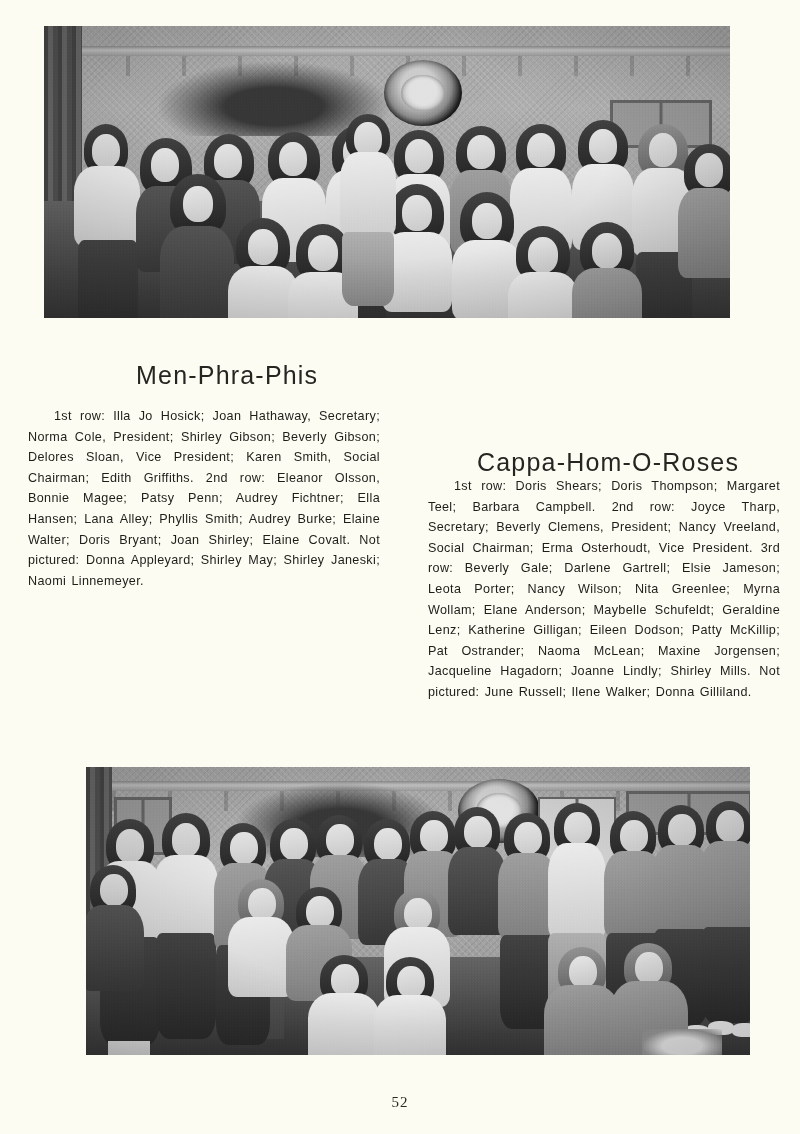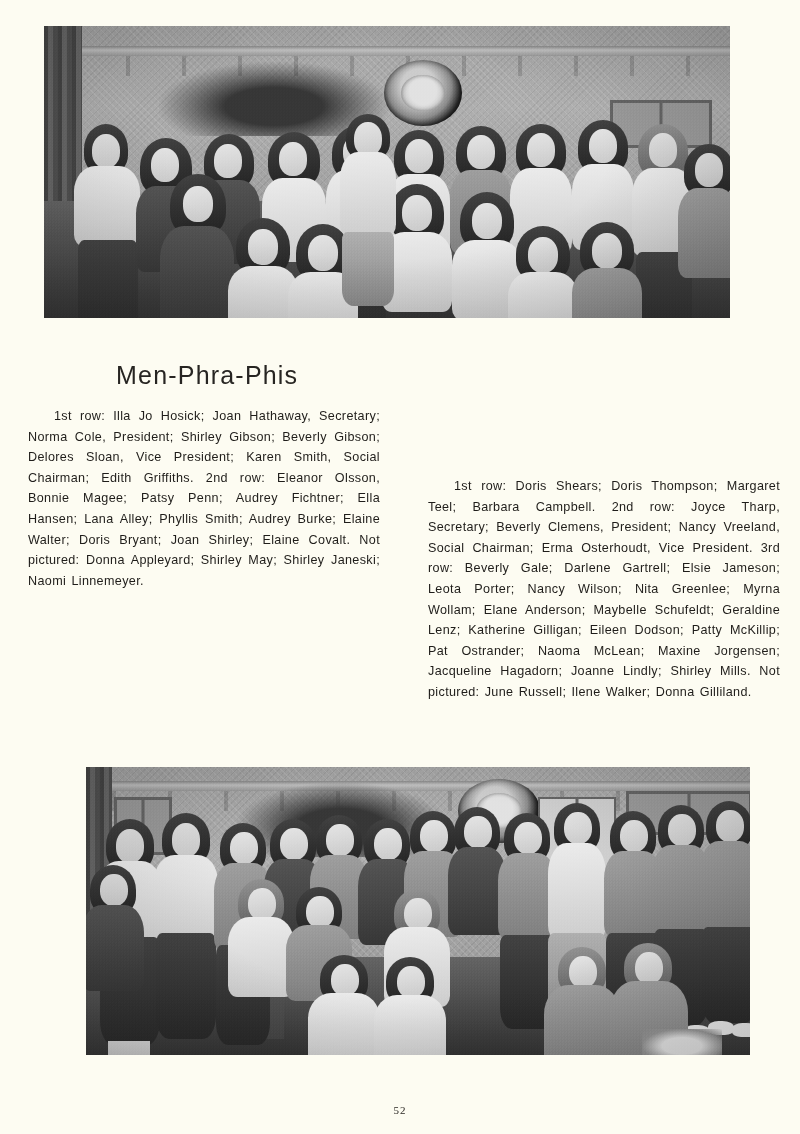--- a/index.html
+++ b/index.html
@@ -181,36 +181,35 @@
     font-size: 12.6px;
     line-height: 20.6px;
     color: #1f1d1a;
     text-align: justify;
     text-justify: inter-word;
     text-indent: 26px;
     letter-spacing: 0.35px;
     word-spacing: 1.4px;
   }
 
-  #heading-left { left: 116px; top: 361px; }
+  #heading-left { left: 136px; top: 361px; }
   #body-left    { left: 28px;  top: 406px; width: 352px; }
 
   #heading-right { left: 477px; top: 448px; }
   #body-right    { left: 428px; top: 476px; width: 352px; }
 
   .page-number {
     position: absolute;
     left: 0; right: 0;
     top: 1094px;
     text-align: center;
     font-family: "Liberation Serif", serif;
-    font-size: 11px;
+    font-size: 15px;
     color: #2b2824;
     letter-spacing: 1px;
-    margin-top: 10px;
   }
 </style>
 </head>
 <body>
 
 <div class="page">
 
   <div class="photo" id="photo-top">
     <div class="wall">
       <div class="wall-pattern"></div>
@@ -332,20 +331,21 @@
 
     <div class="halftone"></div>
     <div class="grain"></div>
     <div class="vignette"></div>
   </div>
 
   <div class="club-heading" id="heading-left">Men-Phra-Phis</div>
 
   <div class="club-body" id="body-left">1st row: Illa Jo Hosick; Joan Hathaway, Secretary; Norma Cole, President; Shirley Gibson; Beverly Gibson; Delores Sloan, Vice President; Karen Smith, Social Chairman; Edith Griffiths. 2nd row: Eleanor Olsson, Bonnie Magee; Patsy Penn; Audrey Fichtner; Ella Hansen; Lana Alley; Phyllis Smith; Audrey Burke; Elaine Walter; Doris Bryant; Joan Shirley; Elaine Covalt. Not pictured: Donna Appleyard; Shirley May; Shirley Janeski; Naomi Linnemeyer.</div>
 
+  <div class="club-heading" id="heading-right">Cappa-Hom-O-Roses</div>
 
   <div class="club-body" id="body-right">1st row: Doris Shears; Doris Thompson; Margaret Teel; Barbara Campbell. 2nd row: Joyce Tharp, Secretary; Beverly Clemens, President; Nancy Vreeland, Social Chairman; Erma Osterhoudt, Vice President. 3rd row: Beverly Gale; Darlene Gartrell; Elsie Jameson; Leota Porter; Nancy Wilson; Nita Greenlee; Myrna Wollam; Elane Anderson; Maybelle Schufeldt; Geraldine Lenz; Katherine Gilligan; Eileen Dodson; Patty McKillip; Pat Ostrander; Naoma McLean; Maxine Jorgensen; Jacqueline Hagadorn; Joanne Lindly; Shirley Mills. Not pictured: June Russell; Ilene Walker; Donna Gilliland.</div>
 
   <div class="photo" id="photo-bottom">
     <div class="wall" style="height:66%;">
       <div class="wall-pattern"></div>
     </div>
     <div class="molding" style="top:14px;"></div>
     <div class="frieze" style="top:24px;"></div>
 

